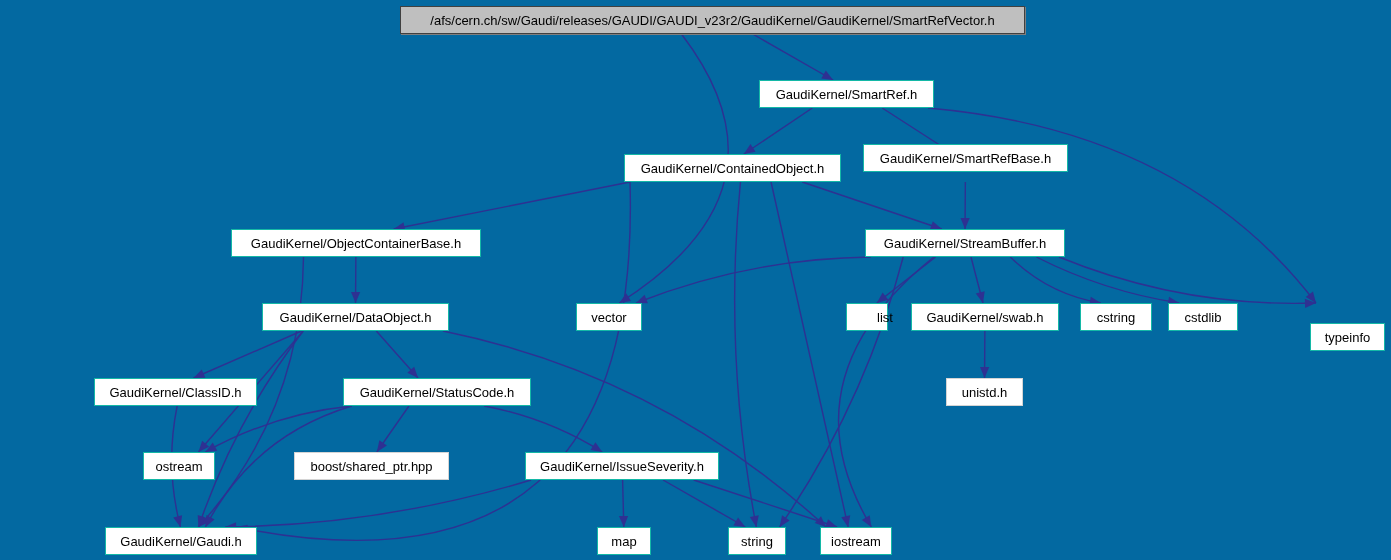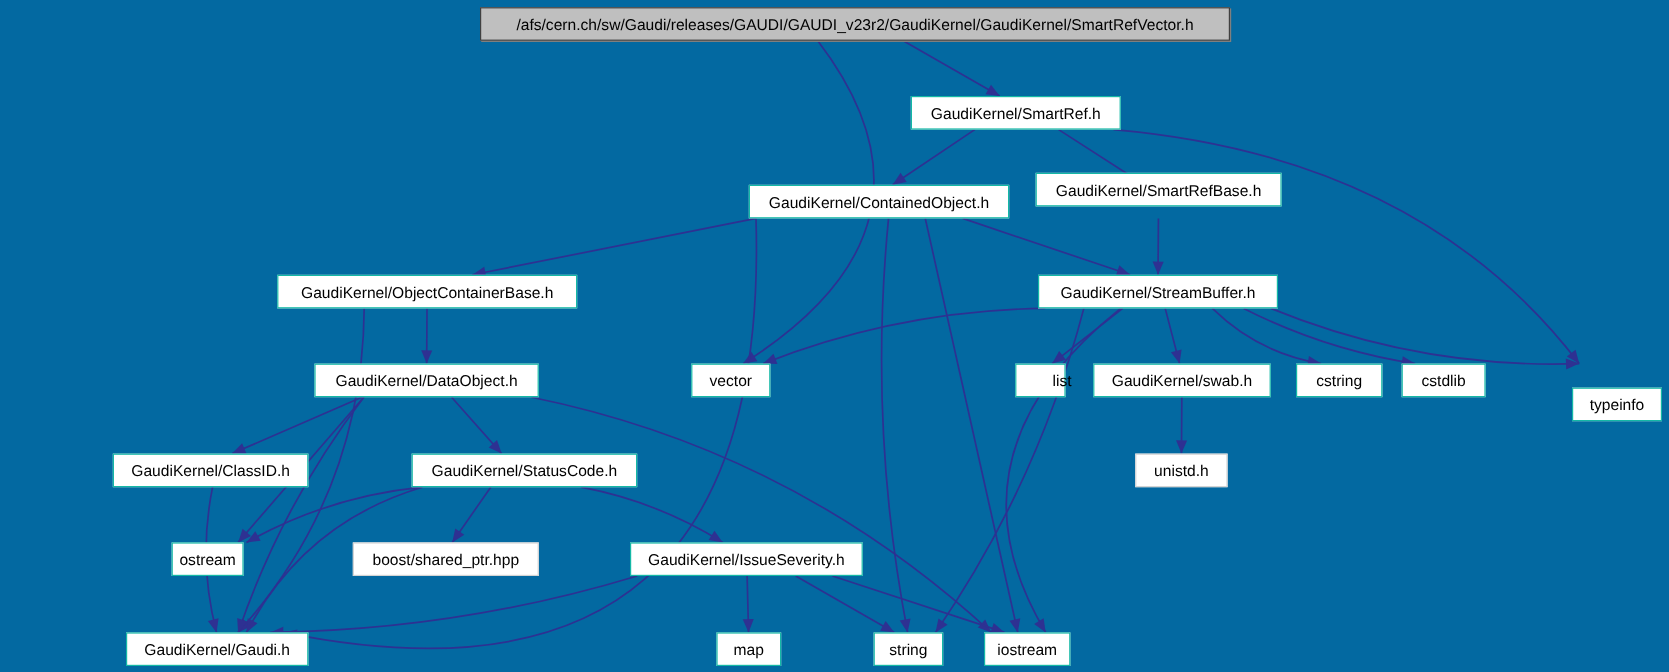--- a/index.html
+++ b/index.html
@@ -147,21 +147,21 @@
       </div>
       <div class="node solid" style="left: 94px; top: 378px; width: 163px; height: 28px;">
         <span>GaudiKernel/ClassID.h</span>
       </div>
       <div class="node solid" style="left: 331px; top: 378px; width: 188px; height: 28px; margin-left: 12px;">
         <span>GaudiKernel/StatusCode.h</span>
       </div>
       <div class="node faint" style="left: 946px; top: 378px; width: 77px; height: 28px;">
         <span>unistd.h</span>
       </div>
-      <div class="node solid" style="left: 143px; top: 452px; width: 60px; height: 28px;">
+      <div class="node solid" style="left: 143px; top: 452px; width: 72px; height: 28px;">
         <span>ostream</span>
       </div>
       <div class="node faint" style="left: 294px; top: 452px; width: 155px; height: 28px;">
         <span>boost/shared_ptr.hpp</span>
       </div>
       <div class="node solid" style="left: 525px; top: 452px; width: 194px; height: 28px;">
         <span>GaudiKernel/IssueSeverity.h</span>
       </div>
       <div class="node solid" style="left: 105px; top: 527px; width: 152px; height: 28px;">
         <span>GaudiKernel/Gaudi.h</span>

